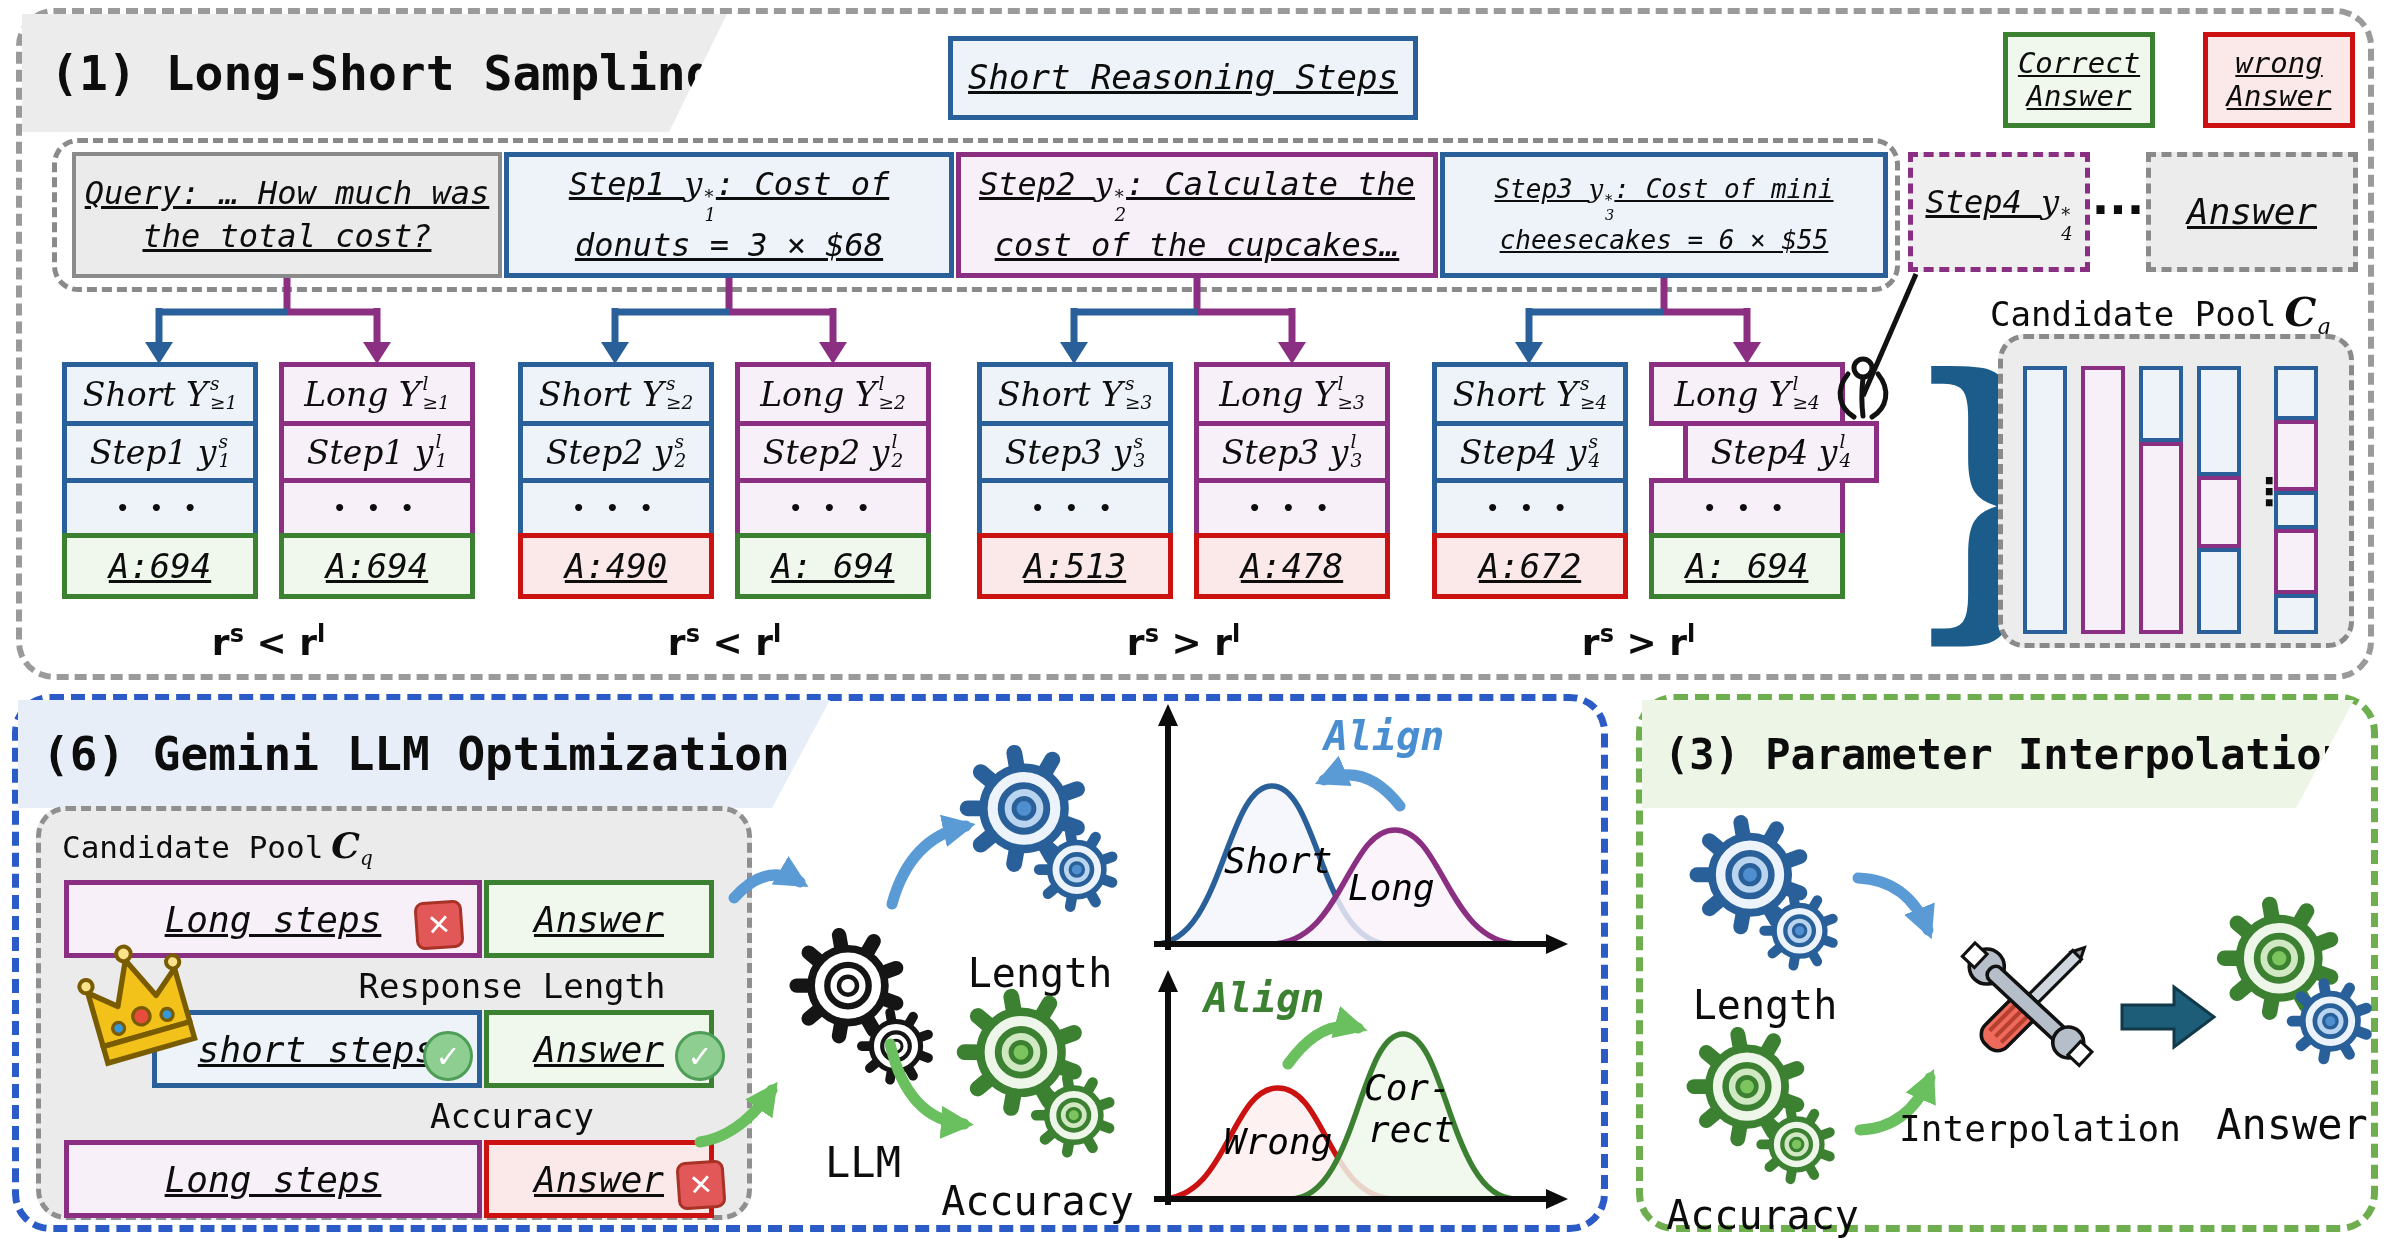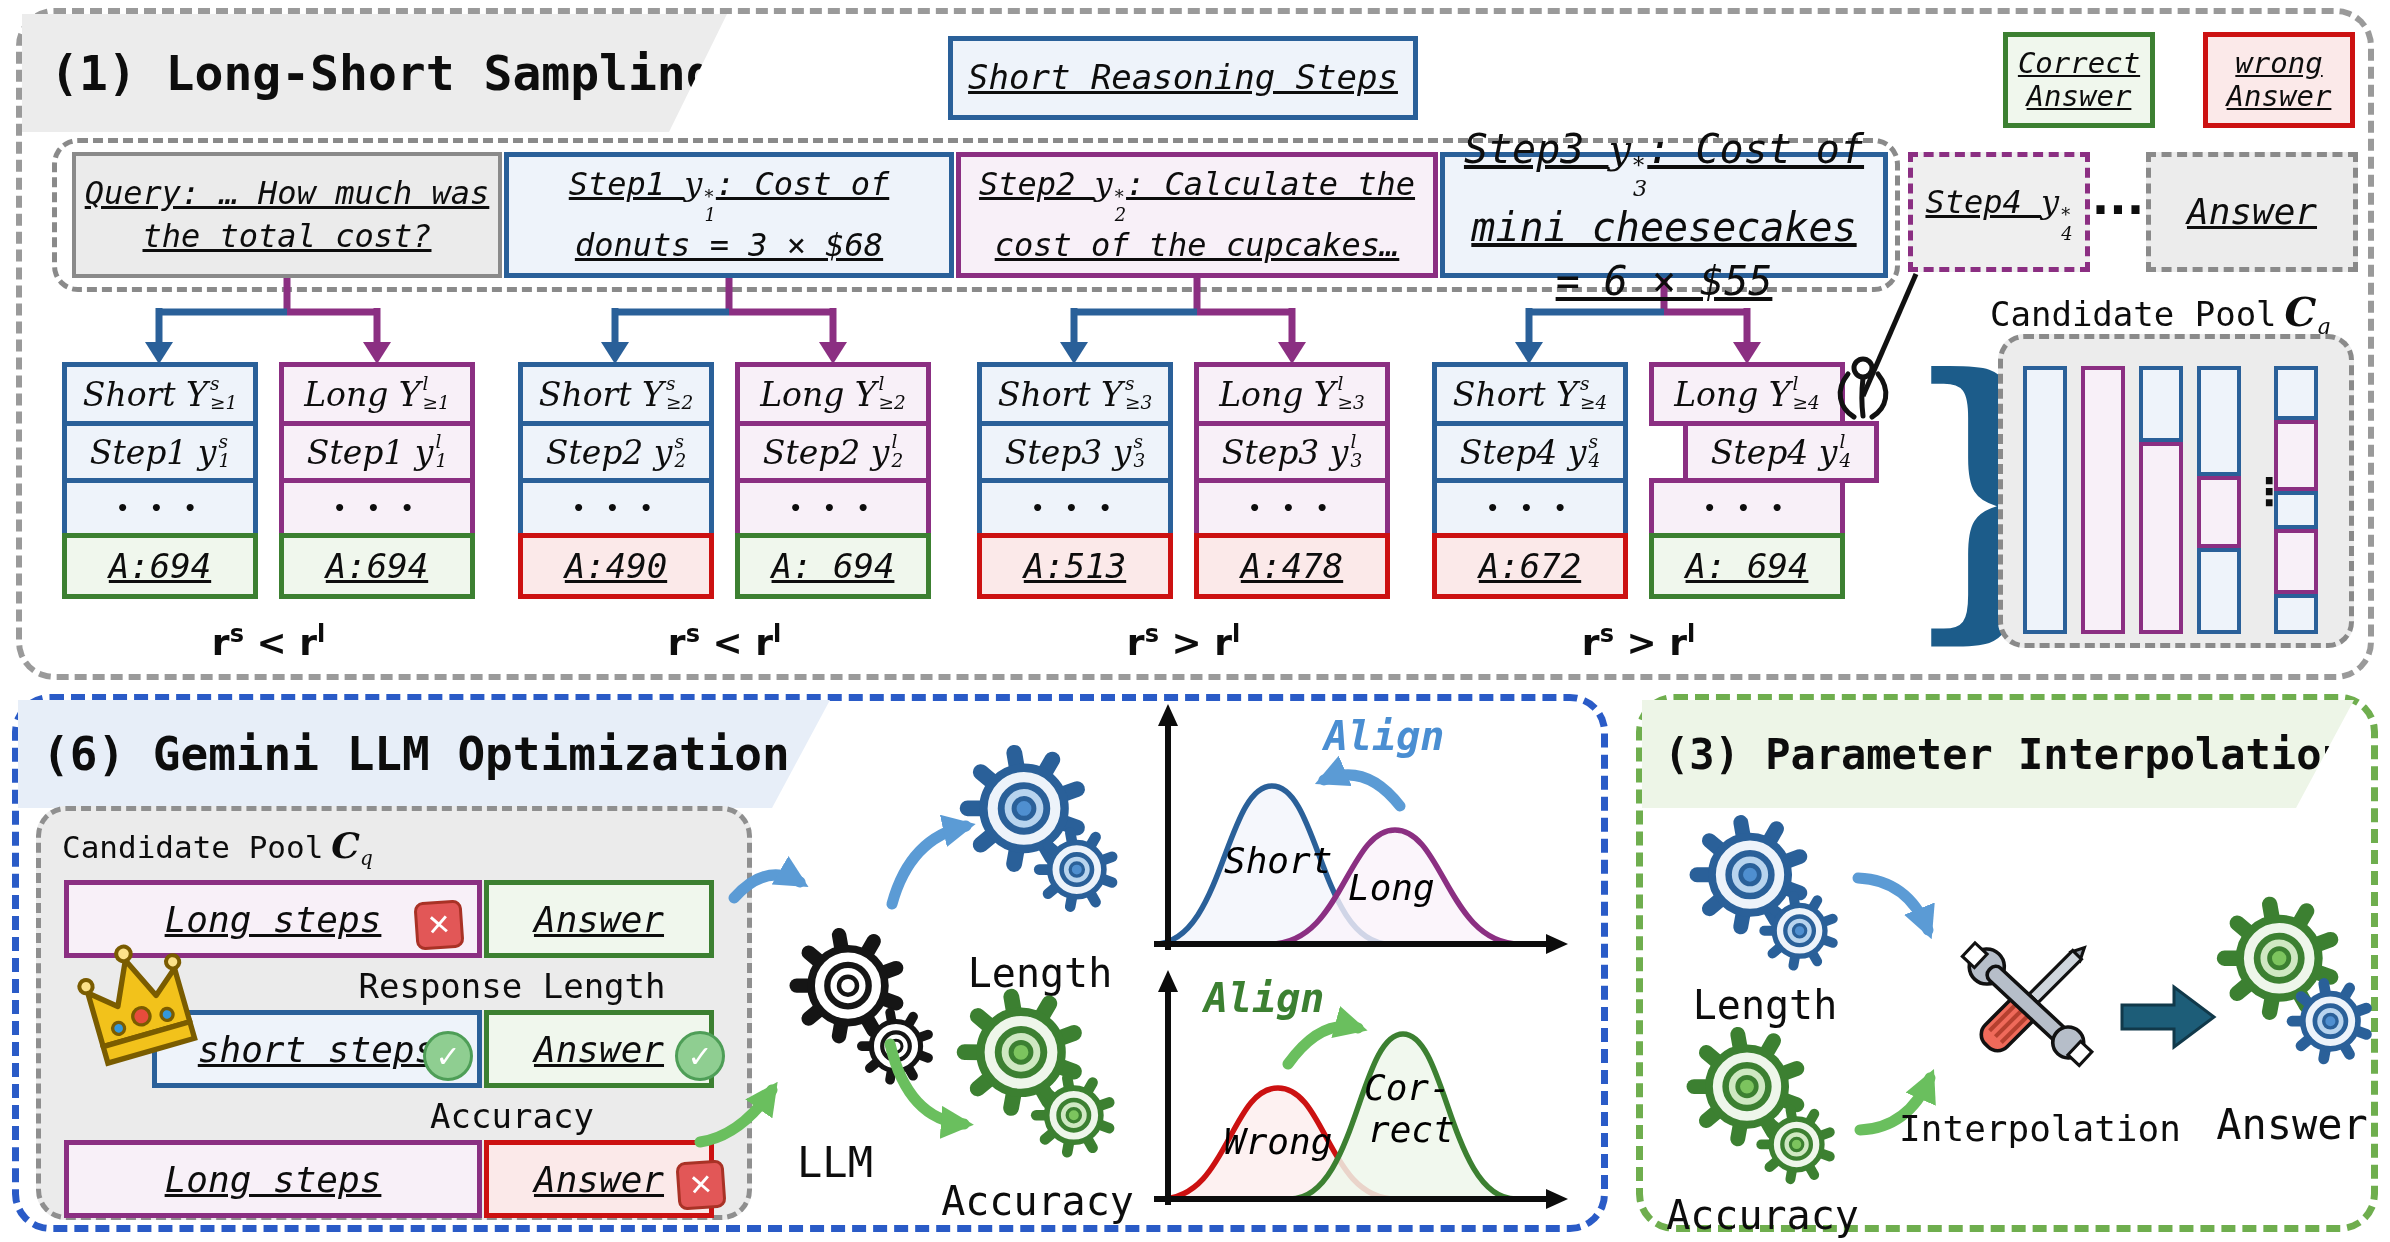--- a/index.html
+++ b/index.html
@@ -367,21 +367,21 @@
         <line x1="91.4" y1="142.0" x2="81.8" y2="150.1" stroke="#151515" stroke-width="9.6" stroke-linecap="round"></line>
         <line x1="86.4" y1="128.1" x2="73.8" y2="128.1" stroke="#151515" stroke-width="9.6" stroke-linecap="round"></line>
         <line x1="91.5" y1="114.3" x2="81.8" y2="106.2" stroke="#151515" stroke-width="9.6" stroke-linecap="round"></line>
         <line x1="104.3" y1="106.9" x2="102.1" y2="94.5" stroke="#151515" stroke-width="9.6" stroke-linecap="round"></line>
         <line x1="118.8" y1="109.5" x2="125.1" y2="98.6" stroke="#151515" stroke-width="9.6" stroke-linecap="round"></line>
         <line x1="128.3" y1="120.8" x2="140.1" y2="116.5" stroke="#151515" stroke-width="9.6" stroke-linecap="round"></line>
         <circle cx="108" cy="128.16" r="24.6" fill="#ffffff" stroke="#151515" stroke-width="5.1"></circle>
         <circle cx="108" cy="128.16" r="13.8" fill="#ffffff" stroke="#151515" stroke-width="4.2"></circle>
         <circle cx="108" cy="128.16" r="6.0" fill="#ffffff" stroke="#151515" stroke-width="3.0"></circle>
       </svg></div>
-  <div class="abs lbl" style="left:760px;top:1138px;width:150px;font-size:42px;">LLM</div>
+  <div class="abs lbl" style="left:788px;top:1138px;width:150px;font-size:42px;">LLM</div>
 
   <svg class="abs" style="left:882px;top:812px;" width="100" height="100" viewBox="0 0 100 100">
     <path d="M10,92 Q28,26 84,14" fill="none" stroke="#5b9bd5" stroke-width="11" stroke-linecap="round" marker-end="url(#ah-blue)"></path>
   </svg>
   <svg class="abs" style="left:878px;top:1032px;" width="100" height="105" viewBox="0 0 100 105">
     <path d="M12,12 Q30,88 86,92" fill="none" stroke="#6abf5e" stroke-width="11" stroke-linecap="round" marker-end="url(#ah-green)"></path>
   </svg>
 
   <div class="abs gear" style="left:958px;top:740px;width:165px;height:180px;"><svg width="165" height="180" viewBox="0 0 165 180">
         <line x1="99.5" y1="80.6" x2="119.0" y2="87.7" stroke="#2a6099" stroke-width="15.8" stroke-linecap="round"></line>
@@ -607,21 +607,21 @@
           <span>*</span>
           <span>1</span>
         </span><span class="mono-i">: Cost of donuts = 3 × $68</span></span>
     </div>
     <div class="abs box b-long" style="left: 956px; top: 152px; width: 482px; height: 126px; font-size: 32px; line-height: 1.35; padding: 0px 8px;">
       <span><span class="mono-i">Step2&nbsp;</span><span class="serif-i">y</span><span class="ss">
           <span>*</span>
           <span>2</span>
         </span><span class="mono-i">: Calculate the cost of the cupcakes…</span></span>
     </div>
-    <div class="abs box b-short" style="left: 1440px; top: 152px; width: 448px; height: 126px; font-size: 40px; line-height: 1.35; padding: 0px 8px;">
+    <div class="abs box b-short" style="left: 1440px; top: 152px; width: 448px; height: 126px; font-size: 26px; line-height: 1.35; padding: 0px 8px;">
       <span><span class="mono-i">Step3&nbsp;</span><span class="serif-i">y</span><span class="ss">
           <span>*</span>
           <span>3</span>
         </span><span class="mono-i">: Cost of mini cheesecakes = 6 × $55</span></span>
     </div>
     <div class="abs box ghost-long" style="left: 1908px; top: 152px; width: 182px; height: 120px; font-size: 32px; line-height: 1.35; padding: 0px 8px;">
       <span><span class="mono-i">Step4&nbsp;</span><span class="serif-i">y</span><span class="ss">
           <span>*</span>
           <span>4</span>
         </span></span>

